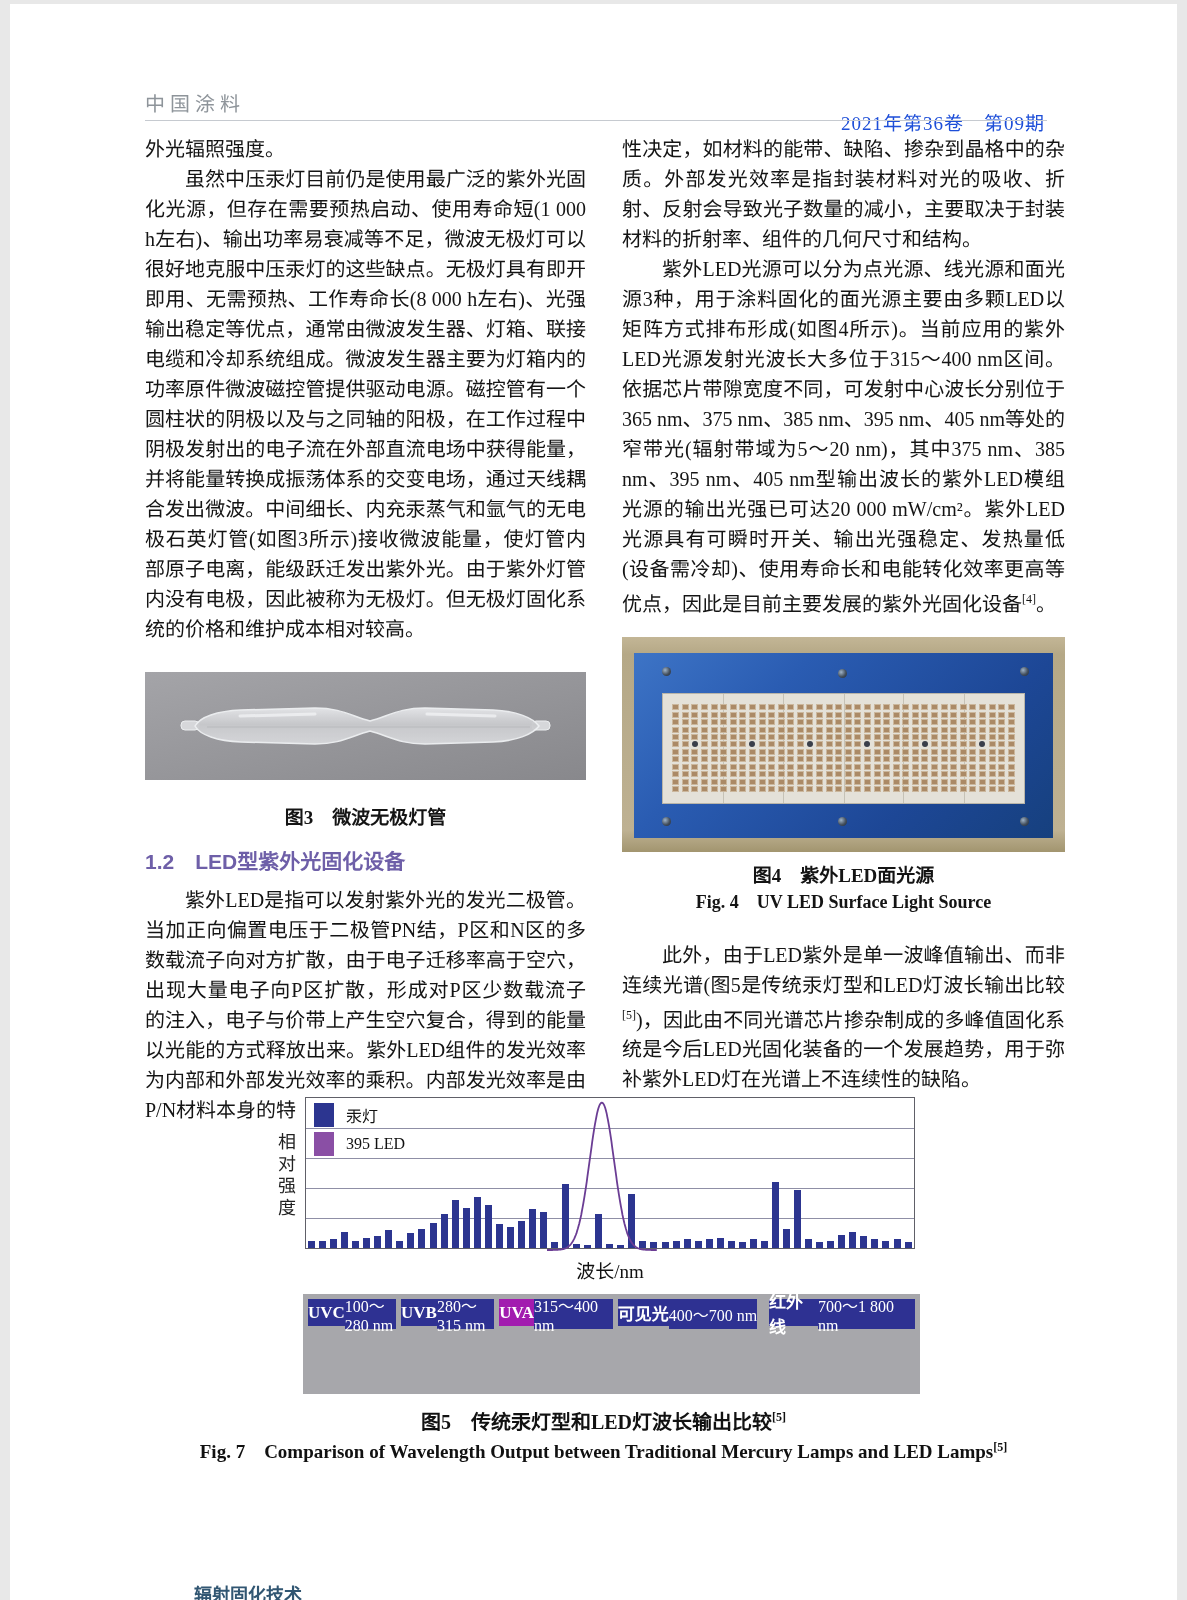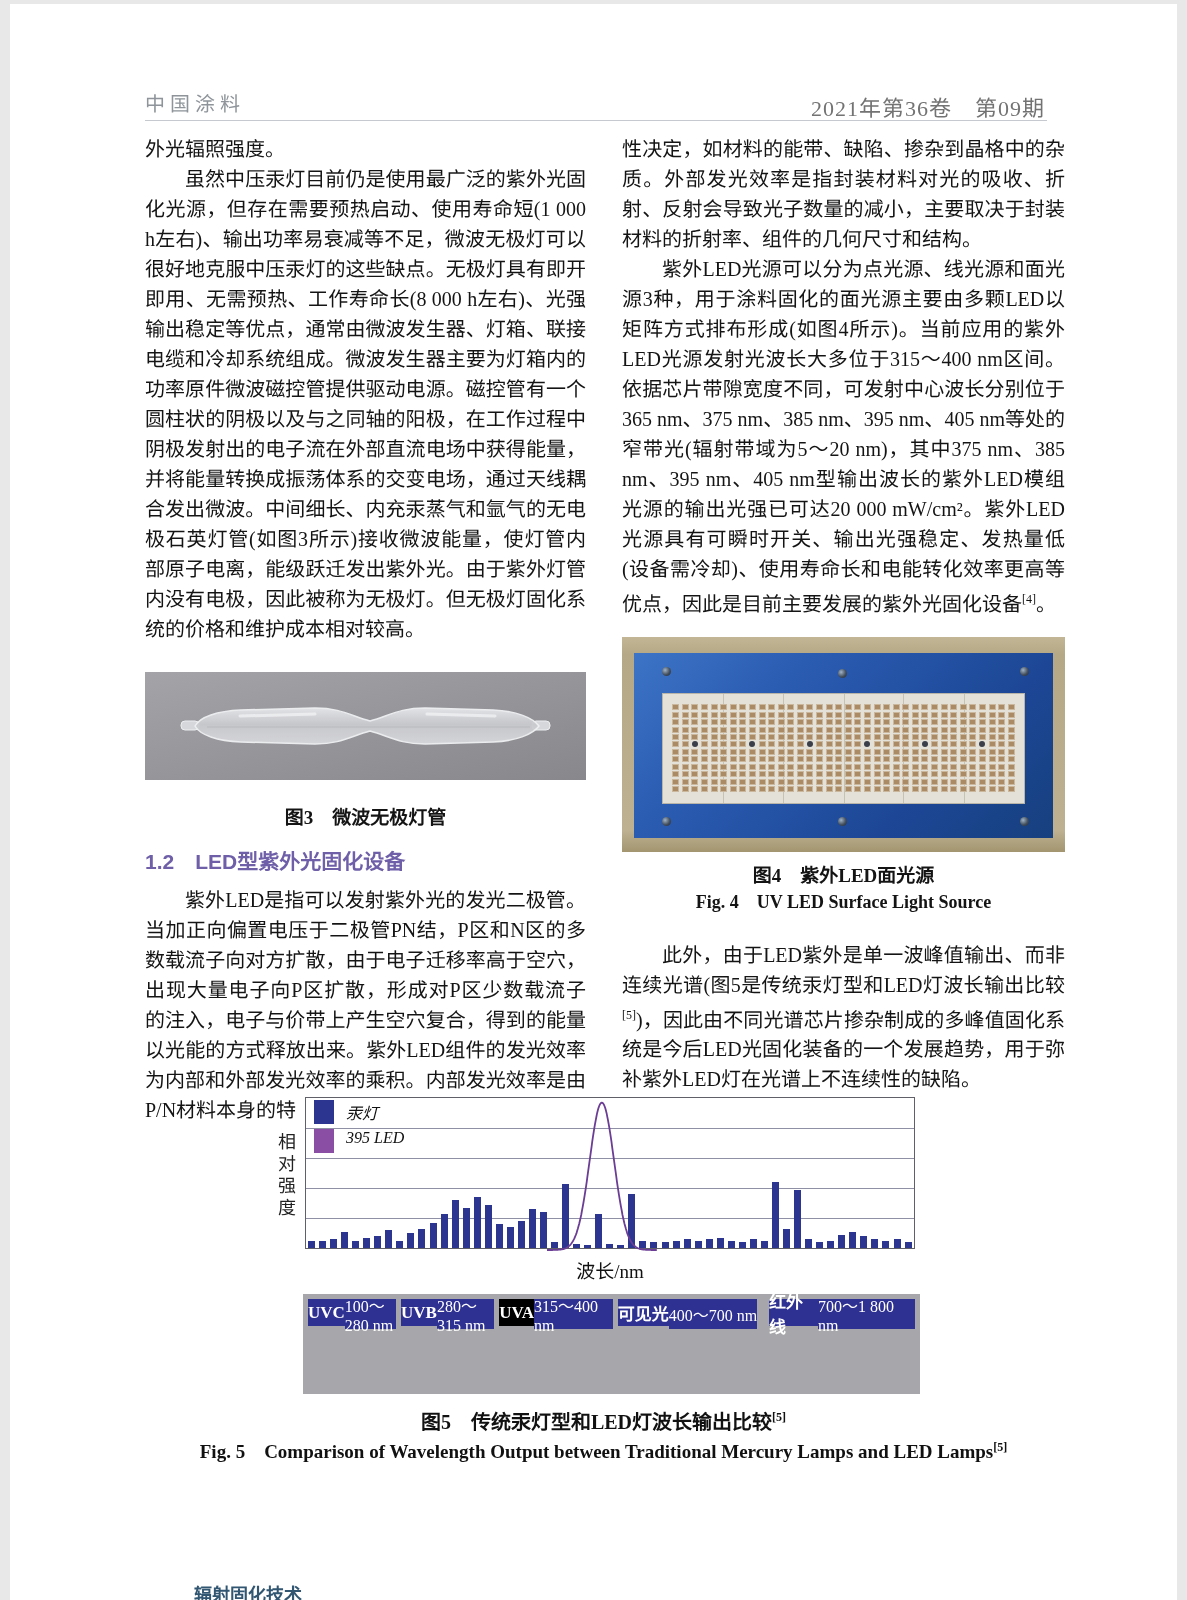--- a/index.html
+++ b/index.html
@@ -1,21 +1,21 @@
 <!DOCTYPE html>
 <html lang="zh-CN"><head>
 <meta charset="utf-8">
 <style>
   * { margin:0; padding:0; box-sizing:border-box; }
   body { background:#e8e8e8; font-family:"Liberation Serif","DejaVu Serif",serif; }
   .page { position:relative; width:1167px; height:1600px; background:#ffffff; margin:4px auto; overflow:hidden; }
 
   
   .hdr-journal { position:absolute; left:135px; top:84px; font-size:20px; color:#8e949a; letter-spacing:5px; }
-  .hdr-issue   { position:absolute; right:132px; top:86px; font-size:22px; color:#737373; letter-spacing:1px; }
+  .hdr-issue   { position:absolute; right:132px; top:104px; font-size:19px; color:#1d4ed8; letter-spacing:1px; }
   .hdr-rule    { position:absolute; left:135px; right:130px; top:116px; height:1px; background:#c6cad0; }
 
   
   .col { position:absolute; top:130px; font-size:20px; line-height:30px; color:#141414; text-align:justify; }
   .col-left  { left:135px; width:441px; }
   .col-right { left:612px; width:443px; }
   .para { text-indent:2em; }
   .sup { font-size:12px; vertical-align:super; }
 
   
@@ -46,21 +46,21 @@
   .fig5-ylabel { position:absolute; left:262px; top:1128px; writing-mode:vertical-rl; text-orientation:upright;
                  font-size:18px; letter-spacing:4px; color:#222; }
   .fig5-plot { position:absolute; left:295px; top:1093px; width:610px; height:152px;
                border:1px solid #606068; background:#fff; }
   .gridline { position:absolute; left:0; right:0; height:1px; background:#8f8fa6; }
   .bars { position:absolute; left:0; right:0; bottom:0; top:0; display:flex; align-items:flex-end;
           justify-content:space-around; }
   .bar { width:7px; }
   .curve-svg { position:absolute; left:0; top:0; width:610px; height:152px; overflow:visible; }
   .legend { position:absolute; left:8px; top:2px; }
-  .legend-row { display:flex; height:29px;font-style:italic; }
+  .legend-row { display:flex; align-items:center; height:29px; }
   .legend-swatch { width:20px; height:24px; margin-right:12px; }
   .legend-label { font-size:16px; color:#111; }
   .fig5-xlabel { position:absolute; left:295px; top:1252px; width:610px; text-align:center; font-size:19px; color:#111; }
 
   
   .bands { position:absolute; left:293px; top:1290px; width:617px; height:100px; background:#a7a7ab;
            padding:5px; display:flex; gap:5px; }
   .band-col { display:flex; }
   .band-head  { height:27px; display:flex; align-items:center; justify-content:center;
                 color:#fff; font-weight:bold; font-size:17px; }
@@ -676,41 +676,41 @@
         <div class="band-head" style="background: rgb(46, 49, 146);">UVC</div>
         <div class="band-grad" style="background: linear-gradient(to right, rgb(90, 48, 128), rgb(171, 134, 194));"></div>
         <div class="band-range" style="background: rgb(46, 49, 146);">100～280 nm</div>
       </div>
       <div class="band-col" style="flex: 1.06 1 0%;">
         <div class="band-head" style="background: rgb(46, 49, 146);">UVB</div>
         <div class="band-grad" style="background: linear-gradient(to right, rgb(182, 151, 207), rgb(211, 194, 228));"></div>
         <div class="band-range" style="background: rgb(46, 49, 146);">280～315 nm</div>
       </div>
       <div class="band-col" style="flex: 1.29 1 0%;">
-        <div class="band-head" style="background: #000000;">UVA</div>
+        <div class="band-head" style="background: #a21caf;">UVA</div>
         <div class="band-grad" style="background: linear-gradient(to right, rgb(201, 181, 220), rgb(255, 255, 255));"></div>
         <div class="band-range" style="background: rgb(46, 49, 146);">315～400 nm</div>
       </div>
       <div class="band-col" style="flex: 1.66 1 0%;">
         <div class="band-head" style="background: rgb(46, 49, 146);">可见光</div>
         <div class="band-grad" style="background: linear-gradient(to right, rgb(106, 45, 126), rgb(57, 71, 168), rgb(47, 134, 200), rgb(47, 175, 70), rgb(168, 208, 40), rgb(245, 232, 0), rgb(247, 155, 0), rgb(238, 28, 28), rgb(224, 20, 20));"></div>
         <div class="band-range" style="background: rgb(46, 49, 146);">400～700 nm</div>
       </div>
       <div class="band-col" style="flex: 1.66 1 0%;">
         <div class="band-head" style="background: rgb(46, 49, 146);">红外线</div>
         <div class="band-grad" style="background: linear-gradient(to right, rgb(10, 10, 10), rgb(10, 10, 10));"></div>
         <div class="band-range" style="background: rgb(46, 49, 146);">700～1 800 nm</div>
       </div>
     </div>
 
   <div class="fig5-cap-zh">
     <span>图5　传统汞灯型和LED灯波长输出比较</span><span class="sup">[5]</span>
   </div>
   <div class="fig5-cap-en">
-    <span>Fig. 5　Comparison of Wavelength Output between Traditional Mercury Lamps and LED Lamps</span><span class="sup">[5]</span>
+    <span>Fig. 7　Comparison of Wavelength Output between Traditional Mercury Lamps and LED Lamps</span><span class="sup">[5]</span>
   </div>
 
   <div class="footer">
     <div class="footer-page">22</div>
     <div class="footer-bar"></div>
     <div>
       <div class="footer-dept-zh">辐射固化技术</div>
       <div class="footer-dept-en">Radiation Curing Technology</div>
     </div>
   </div>

